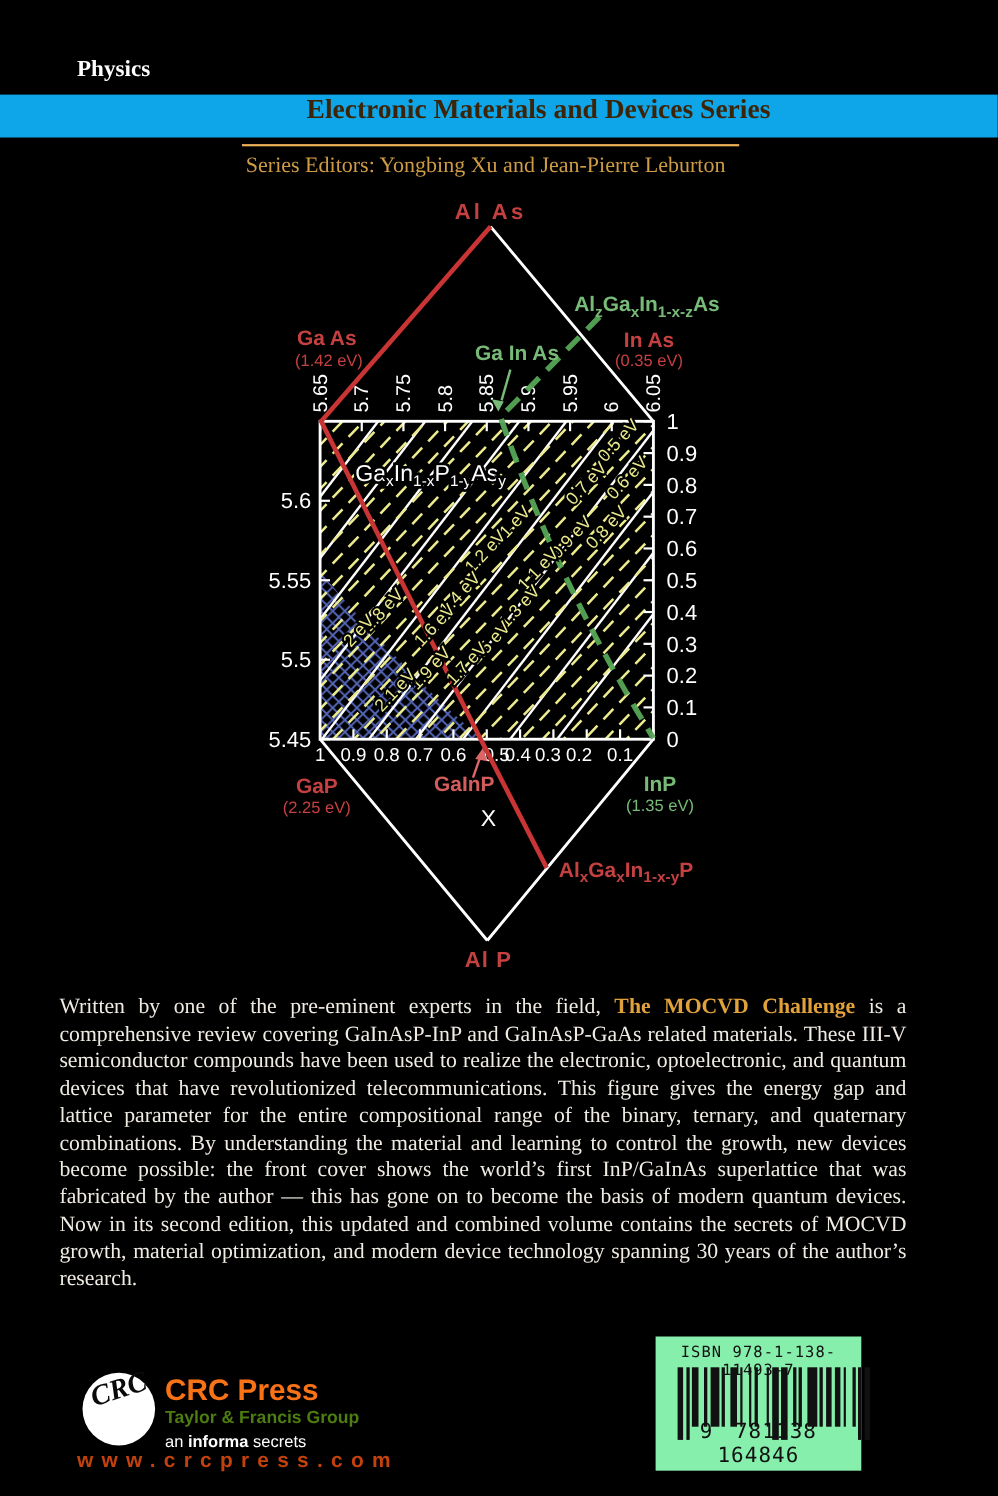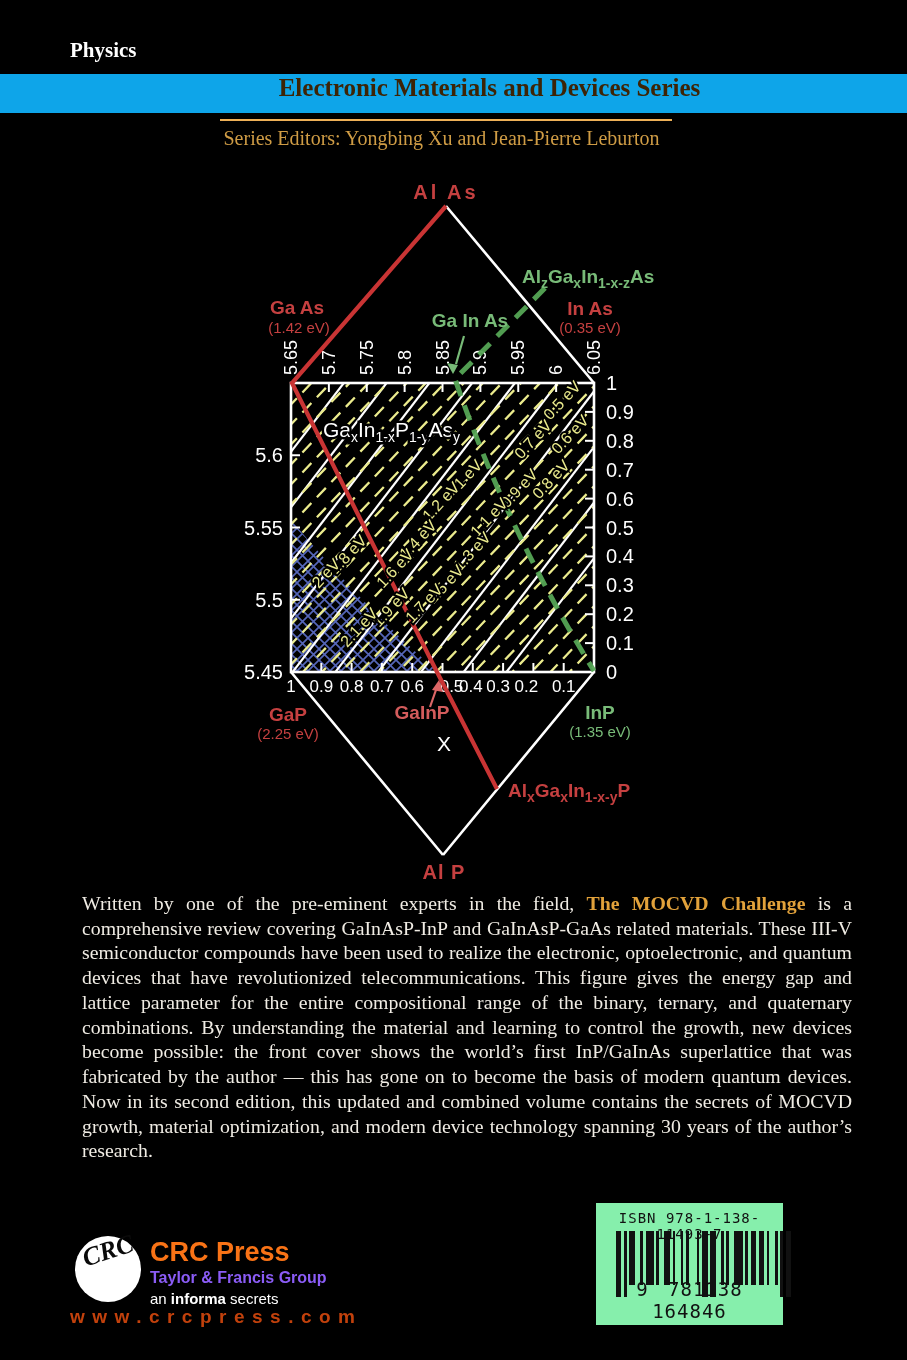--- a/index.html
+++ b/index.html
@@ -1,34 +1,34 @@
 <!DOCTYPE html>
 <html><head>
 <meta charset="utf-8">
 <style>
   html,body{margin:0;padding:0;background:#000;}
   body{width:907px;height:1360px;position:relative;overflow:hidden;font-family:"Liberation Sans",sans-serif;}
-  .abs{position:absolute;}
+  .abs{position:absolute;margin-top:12px;}
   
   .physics{left:70px;top:38px;font:bold 21px "Liberation Serif",serif;color:#fff;}
   .band{left:0;top:74px;width:907px;height:39px;background:#0ea5e9;padding-left:48px;}
   .band-title{width:100%;line-height:39px;text-align:center;font:bold 25px "Liberation Serif",serif;color:#3d2406;transform:translateX(-12px);}
   .editors-rule{left:220px;top:119px;width:452px;height:2px;background:#edb057;}
   .editors{left:0;top:127px;width:907px;text-align:center;font:20px "Liberation Serif",serif;color:#cf9c45;transform:translateX(-12px);}
   
   #diagram-svg{position:absolute;left:0;top:0;width:907px;height:1360px;}
   #diagram-svg text{font-family:"Liberation Sans",sans-serif;}
   
-  .desc{left:82px;top:891px;width:770px;font:19.8px/1.25 "Liberation Serif",serif;color:#f0ece4;text-align:justify;}
+  .desc{left:54px;top:891px;width:770px;font:19.8px/1.25 "Liberation Serif",serif;color:#f0ece4;text-align:justify;}
   .desc .hl{color:#e2a23b;font-weight:bold;}
   
   .crc-circle{left:75px;top:1236px;width:66px;height:66px;background:#fff;border-radius:50%;}
   .crc-circle span{display:block;width:66px;line-height:66px;text-align:center;transform:rotate(-18deg);font:bold italic 26px "Liberation Serif",serif;font-style:italic;color:#0a0a0a;}
   .pub-name{left:150px;top:1237px;font:600 27px "Liberation Sans",sans-serif;color:#f97316;}
-  .pub-tagline{left:150px;top:1269px;font:600 16px "Liberation Sans",sans-serif;color:#8b5cf6;}
+  .pub-tagline{left:150px;top:1269px;font:600 16px "Liberation Sans",sans-serif;color:#4d7c0f;}
   .pub-informa{left:150px;top:1290px;font:15px "Liberation Sans",sans-serif;color:#fff;}
   .pub-informa b{font-weight:bold;}
   .website{left:70px;top:1306px;font:bold 19px "Liberation Sans",sans-serif;letter-spacing:7.5px;color:#c2410c;}
   
   .barcode{left:596px;top:1203px;width:187px;height:122px;background:#86efac;}
   .isbn{position:absolute;left:0;right:0;top:7px;text-align:center;font:14px "DejaVu Sans Mono",monospace;color:#111;letter-spacing:1px;}
   .bars{position:absolute;left:20px;top:28px;height:70px;display:flex;align-items:flex-start;}
   .bars div{flex:none;}
   .digits{position:absolute;left:0;right:0;bottom:3px;text-align:center;font:19px "DejaVu Sans Mono",monospace;color:#111;letter-spacing:1px;word-spacing:7px;}
 </style>

